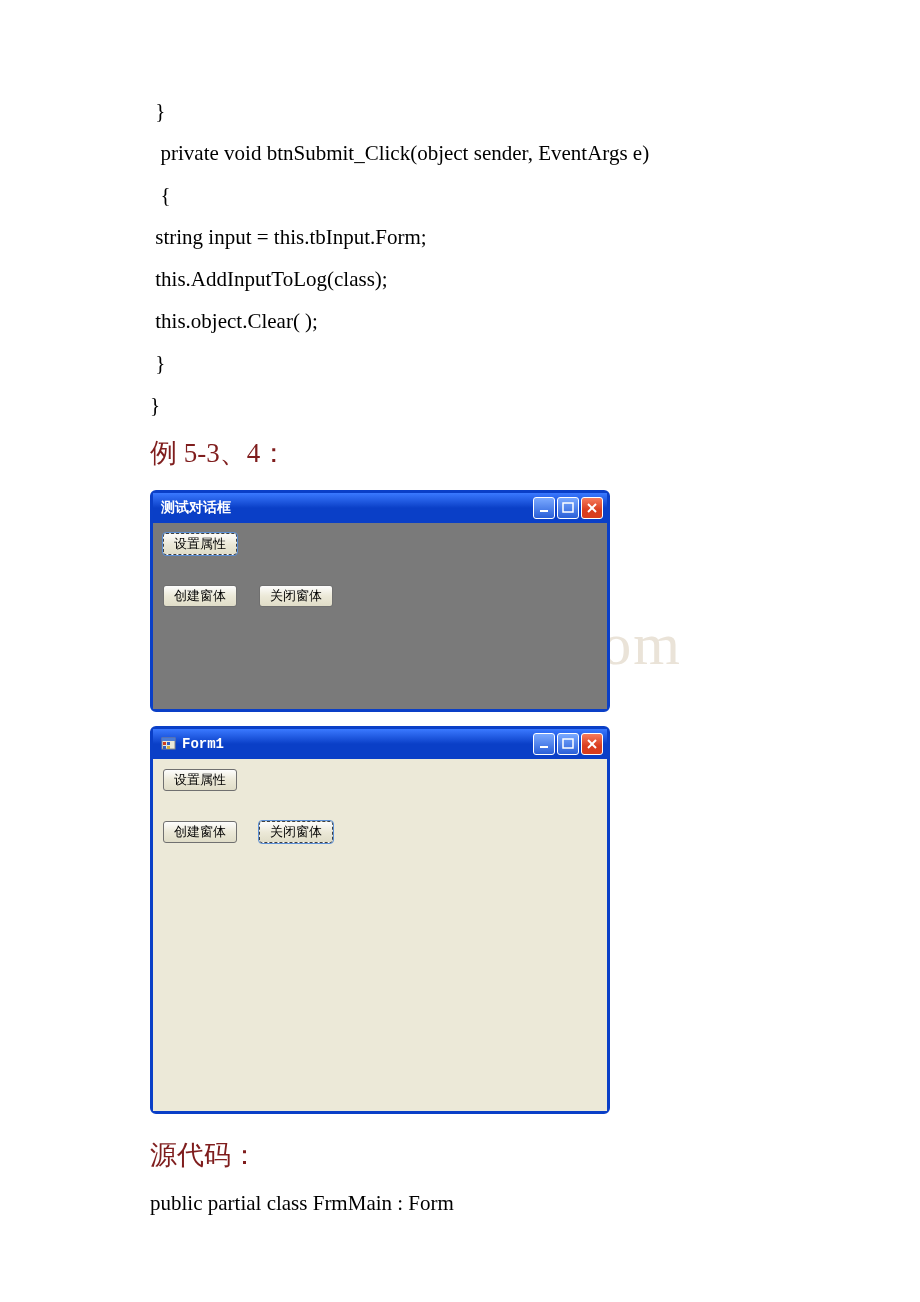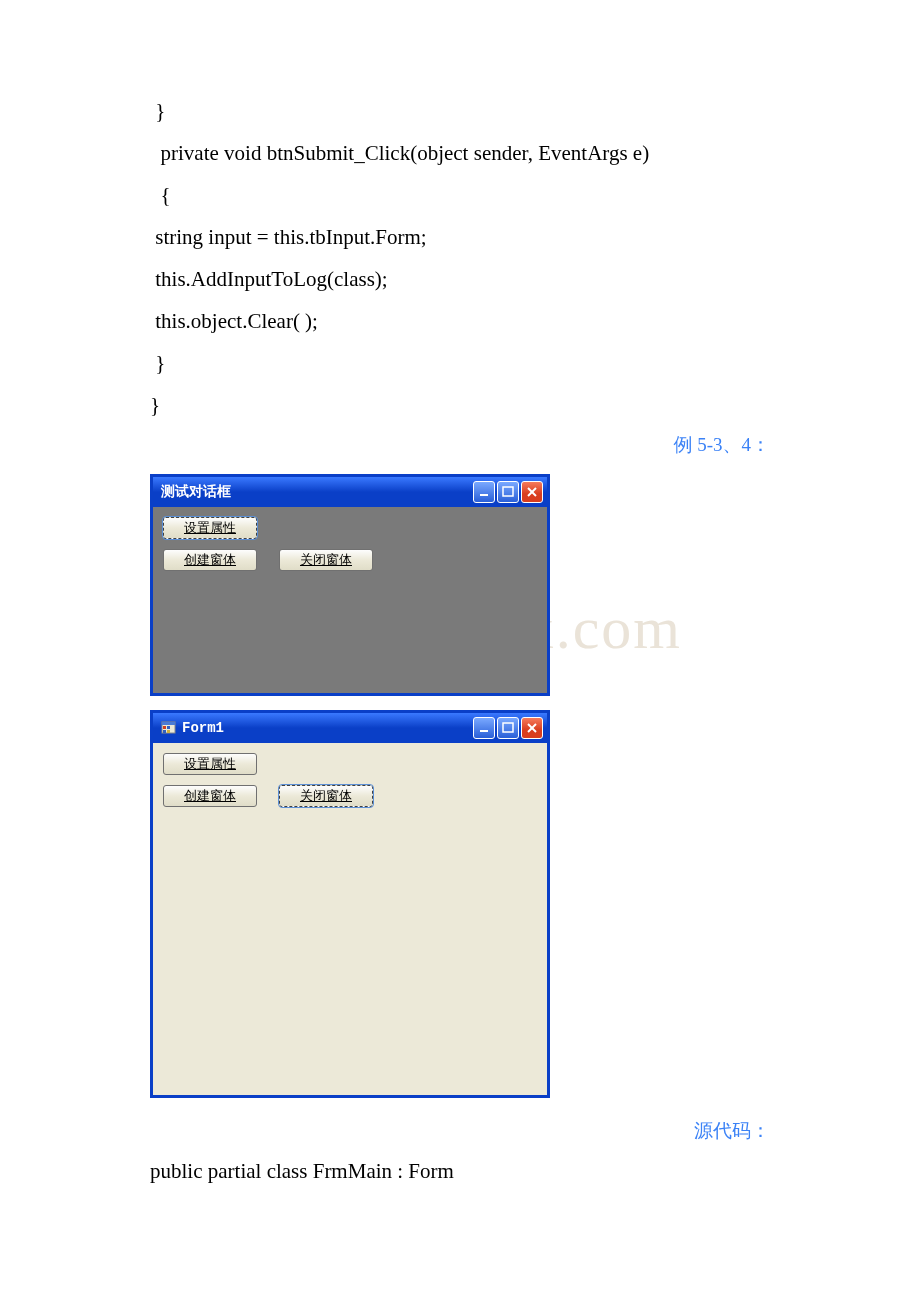--- a/index.html
+++ b/index.html
@@ -14,38 +14,37 @@
     padding: 90px 150px 60px 150px;
   }
   .code-line {
     font-size: 21px;
     line-height: 2.0;
     color: #000;
     white-space: pre;
     font-family: "Times New Roman", serif;
   }
   .cjk-line {
-    font-size: 19px;
+    font-size: 27px;
     line-height: 2.0;
-    color: #3b82f6;
+    color: #7f1d1d;
     font-family: "SimSun", "Times New Roman", serif;
-    text-align: right;
   }
   .watermark {
     position: absolute;
     font-size: 60px;
     color: #eae3d8;
     letter-spacing: 2px;
     pointer-events: none;
     z-index: 1;
   }
   .window {
-    width: 400px;
+    width: 460px;
     border: 3px solid #0a3fc7;
-    border-radius: 0;
+    border-radius: 6px;
     margin-top: 10px;
     margin-bottom: 14px;
     position: relative;
     z-index: 2;
   }
   .titlebar {
     height: 30px;
     background: linear-gradient(to bottom, #3a79ff 0%, #0a3fc7 50%, #0a3fc7 100%);
     display: flex;
     align-items: center;
@@ -94,35 +93,34 @@
     height: 352px;
     padding: 10px;
   }
   .xp-btn {
     display: inline-block;
     background: linear-gradient(to bottom, #fdfdfd 0%, #ece9d8 50%, #e0ddc8 100%);
     border: 1px solid #707070;
     border-radius: 3px;
     font-size: 13px;
     font-family: "SimSun", sans-serif;
-    padding: 2px 20px;
+    padding: 2px 10px;
     height: 22px;
     line-height: 16px;
     cursor: default;
-    text-decoration: underline;
   }
   .xp-btn.focused {
     border: 1px dashed #404040;
     outline: 1px solid #5b8fd6;
     outline-offset: 0;
   }
   .btn-row {
     margin-bottom: 10px;
   }
-  .btn-row .xp-btn + .xp-btn { margin-left: 18px; }
+  .btn-row .xp-btn + .xp-btn { margin-left: 18px; margin-top: 20px; }
   .wm-wrap { position: relative; }
 </style>
 </head>
 <body>
 
 <div class="page">
 
   <div class="code-line"> }</div>
   <div class="code-line">  private void btnSubmit_Click(object sender, EventArgs e)</div>
   <div class="code-line">  {</div>

